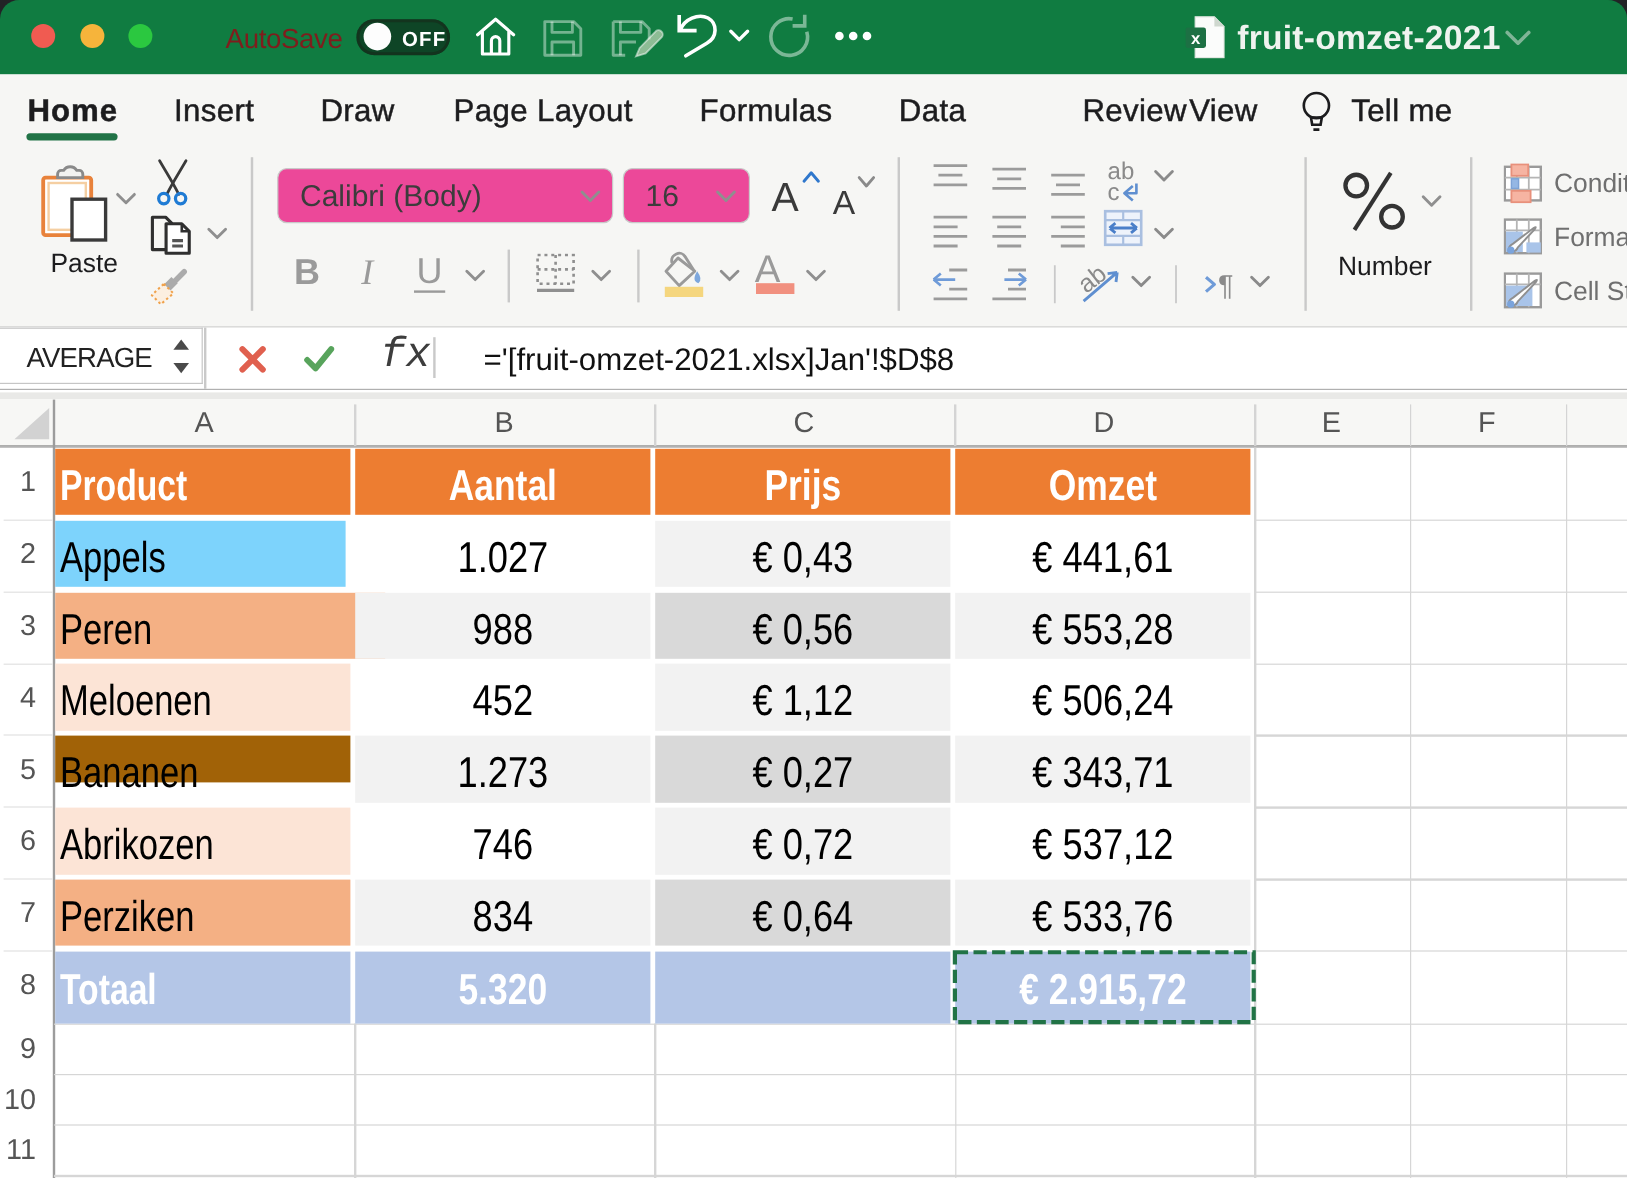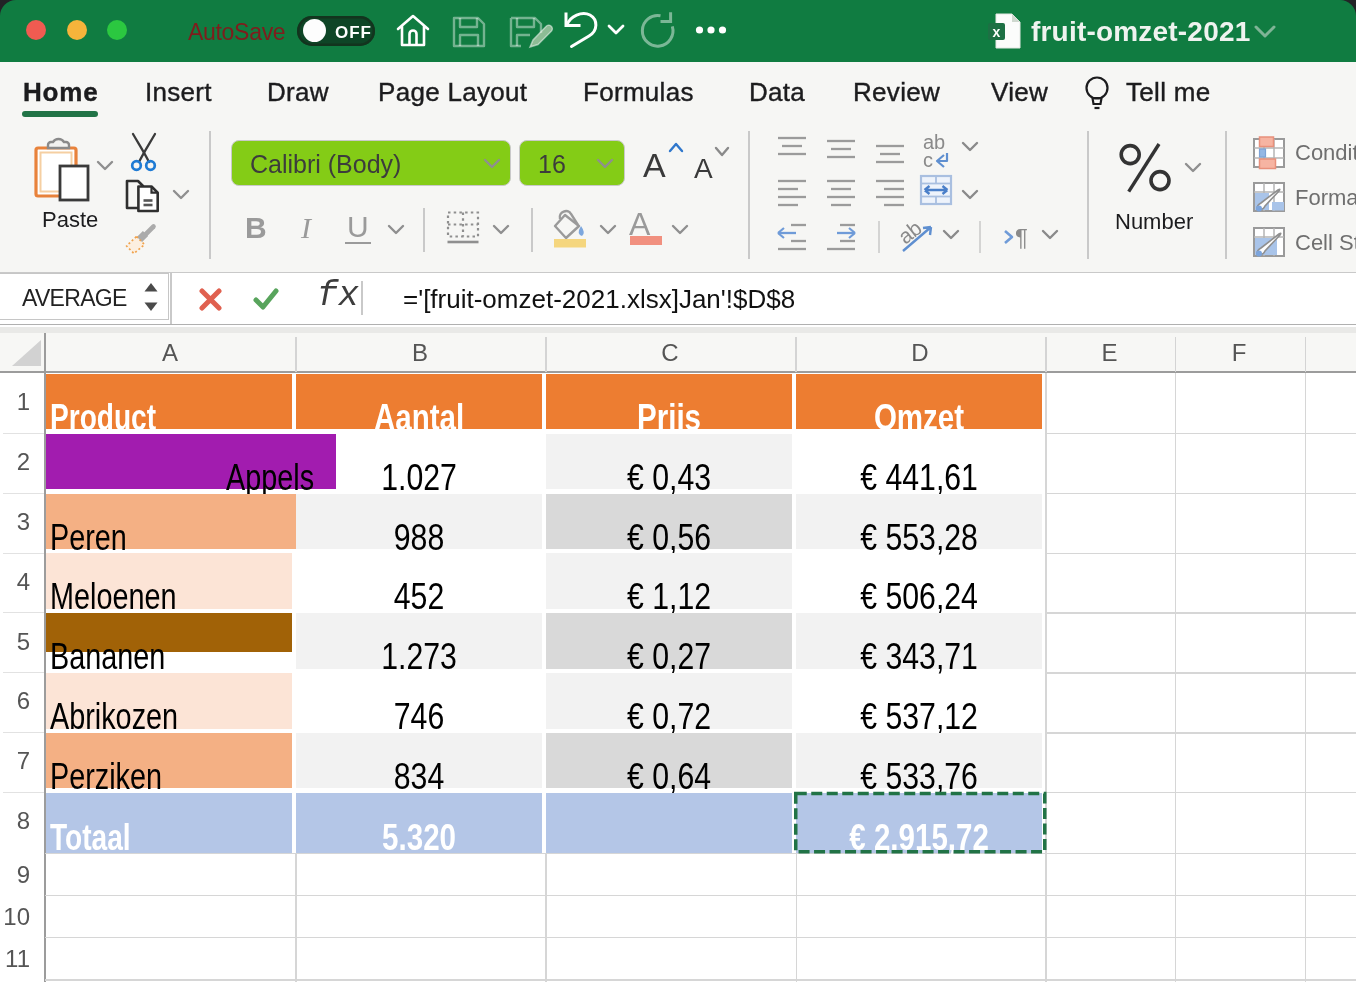--- a/index.html
+++ b/index.html
@@ -25,42 +25,42 @@
   
   #tabrow { left:0; top:61.5px; width:1356px; height:58.5px; background:#f6f6f4; }
   .tab { position:absolute; top:15px; font-size:26px; color:#1c1c1e; letter-spacing:0.3px; -webkit-text-stroke:0.4px #1c1c1e; }
   #tab-home { left:23px; font-weight:bold; letter-spacing:0.8px; }
   #home-underline { left:22px; top:111px; width:76px; height:6px; border-radius:3px; background:#217346; }
 
   
   #ribbon { left:0; top:120px; width:1356px; height:153px; background:#f6f6f4; border-bottom:1.5px solid #c9c9c9; }
   .vdiv { position:absolute; width:1.5px; background:#c9c9c9; }
   .rlabel { position:absolute; font-size:22px; color:#1c1c1e; }
-  .combo { position:absolute; background:#84cc16; border:1.5px solid #c9c9c9; border-radius:8px; height:46px; }
+  .combo { position:absolute; background:#ec4899; border:1.5px solid #c9c9c9; border-radius:8px; height:46px; }
   .combo span { position:absolute; left:18px; top:9px; font-size:25px; color:#3c3c3c; }
 
   
   #fbar { left:0; top:273px; width:1356px; height:52px; background:#fff; border-bottom:1.5px solid #b0b0b0; }
   #fbar-gap { left:0; top:326.5px; width:1356px; height:6.5px; background:#e9e9e7; }
   #namebox { left:0px; top:0px; width:169px; height:47px; background:#fff; border:1.5px solid #c6c6c6; border-left:none; }
   #namebox-text { left:22px; top:12px; font-size:23px; color:#222; letter-spacing:-0.7px; }
   #fx { left:317px; top:3px; font-family:Liberation Mono, monospace; font-style:italic; font-size:35px; color:#3d3d3d; }
   #fdiv { left:361px; top:8px; width:1.5px; height:34px; background:#c9c9c9; }
   #ftext { left:375px; top:11px; font-size:26px; color:#111;margin-left:28px; }
 
   
   #sheet { left:0; top:333px; width:1356px; height:649px; background:#fff; }
   #colhdr { left:0; top:0; width:1356px; height:39px; background:#f7f7f5; border-bottom:1.5px solid #9c9c9c; }
   .colhdr-sep { position:absolute; top:4px; width:1.5px; height:35px; background:#d4d4d4; }
   .colL { position:absolute; top:6px; font-size:24px; color:#555; }
   .rowN { position:absolute; left:0; width:30px; text-align:right; font-size:24px; color:#555; }
   .rowsep { position:absolute; left:3px; width:41px; height:1px; background:#e2e2e2; }
   .gl-v { position:absolute; width:1.5px; background:#d6d6d6; }
   .gl-h { position:absolute; height:1.5px; background:#d6d6d6; }
-  .cell { position:absolute; font-size:36px; color:#000; padding-top:15px; }
+  .cell { position:absolute; font-size:36px; color:#000; padding-top:2px; }
   .cell i { font-style:normal; display:inline-block; transform:scaleX(0.80); transform-origin:center center; }
   .cell.lbl i { transform-origin:left center; }
   .hdrcell i { transform:scaleX(0.78); }
   .cell.num i { transform:scaleX(0.84); }
   .cell.num.hdrcell i { transform:scaleX(0.82); }
   .cell.num { text-align:center; }
   .cell.lbl { padding-left:4px; }
   .hdrcell { font-weight:bold; color:#fff; }
 </style>
 </head>
@@ -121,21 +121,21 @@
     <path d="M4 4 L13 13 L22 4" fill="none" stroke="#7fb496" stroke-width="3" stroke-linecap="round" stroke-linejoin="round"></path>
   </svg>
 
   <div id="tabrow" class="abs">
     <span class="tab" id="tab-home">Home</span>
     <span class="tab" style="left:145px;">Insert</span>
     <span class="tab" style="left:267px;">Draw</span>
     <span class="tab" style="left:378px;">Page Layout</span>
     <span class="tab" style="left:583px;">Formulas</span>
     <span class="tab" style="left:749px;">Data</span>
-    <span class="tab" style="left:853px;">Review</span>
+    <span class="tab" style="left:902px;">Review</span>
     <span class="tab" style="left:991px;">View</span>
     <svg class="abs" style="left:1080px; top:12.5px;" width="34" height="40" viewBox="0 0 34 40">
       <circle cx="17" cy="14" r="10.5" fill="none" stroke="#1c1c1e" stroke-width="2.2"></circle>
       <path d="M12.5 24 L21.5 24 L20.5 30 L13.5 30 Z" fill="none" stroke="#1c1c1e" stroke-width="2.2"></path>
       <line x1="14.5" y1="34" x2="19.5" y2="34" stroke="#1c1c1e" stroke-width="2.2"></line>
     </svg>
     <span class="tab" style="left:1126px;">Tell me</span>
   </div>
   <div id="home-underline" class="abs"></div>
 
@@ -432,21 +432,21 @@
   <div class="gl-h abs" style="left:45px; top:852.5px; width:1311px;"></div>
   <div class="gl-h abs" style="left:45px; top:894.5px; width:1311px;"></div>
   <div class="gl-h abs" style="left:45px; top:936.8px; width:1311px;"></div>
   <div class="gl-h abs" style="left:45px; top:979.1px; width:1311px;"></div>
 
   <div class="cell lbl hdrcell abs" style="left:46px; top:373.8px; width:246px; height:55.6px; line-height:58px; background:#ED7D31;"><i>Product</i></div>
   <div class="cell num hdrcell abs" style="left:296px; top:373.8px; width:246px; height:55.6px; line-height:58px; background:#ED7D31;"><i>Aantal</i></div>
   <div class="cell num hdrcell abs" style="left:796px; top:373.8px; width:246px; height:55.6px; line-height:58px; background:#ED7D31;"><i>Omzet</i></div>
   <div class="cell num hdrcell abs" style="left:546px; top:373.8px; width:246px; height:55.6px; line-height:58px; background:#ED7D31;"><i>Prijs</i></div>
 
-  <div class="cell lbl abs" style="left:46px; top:433.7px; width:290px; height:55.6px; line-height:58px; background:#a21caf;text-align:right;"><i>Appels</i></div>
+  <div class="cell lbl abs" style="left:46px; top:433.7px; width:242px; height:55.6px; line-height:58px; background:#7dd3fc;"><i>Appels</i></div>
   <div class="cell num abs" style="left:296px; top:433.7px; width:246px; height:55.6px; line-height:58px;"><i>1.027</i></div>
   <div class="cell num abs" style="left:546px; top:433.7px; width:246px; height:55.6px; line-height:58px; background:#F2F2F2;"><i>€ 0,43</i></div>
   <div class="cell num abs" style="left:796px; top:433.7px; width:246px; height:55.6px; line-height:58px;"><i>€ 441,61</i></div>
 
   <div class="cell lbl abs" style="left:46px; top:493.5px; width:275px; height:55.6px; line-height:58px; background:#F4B084;"><i>Peren</i></div>
   <div class="cell num abs" style="left:296px; top:493.5px; width:246px; height:55.6px; line-height:58px; background:#F2F2F2;"><i>988</i></div>
   <div class="cell num abs" style="left:546px; top:493.5px; width:246px; height:55.6px; line-height:58px; background:#D9D9D9;"><i>€ 0,56</i></div>
   <div class="cell num abs" style="left:796px; top:493.5px; width:246px; height:55.6px; line-height:58px; background:#F2F2F2;"><i>€ 553,28</i></div>
 
   <div class="cell lbl abs" style="left:46px; top:553.4px; width:246px; height:55.6px; line-height:58px; background:#FCE4D6;"><i>Meloenen</i></div>

